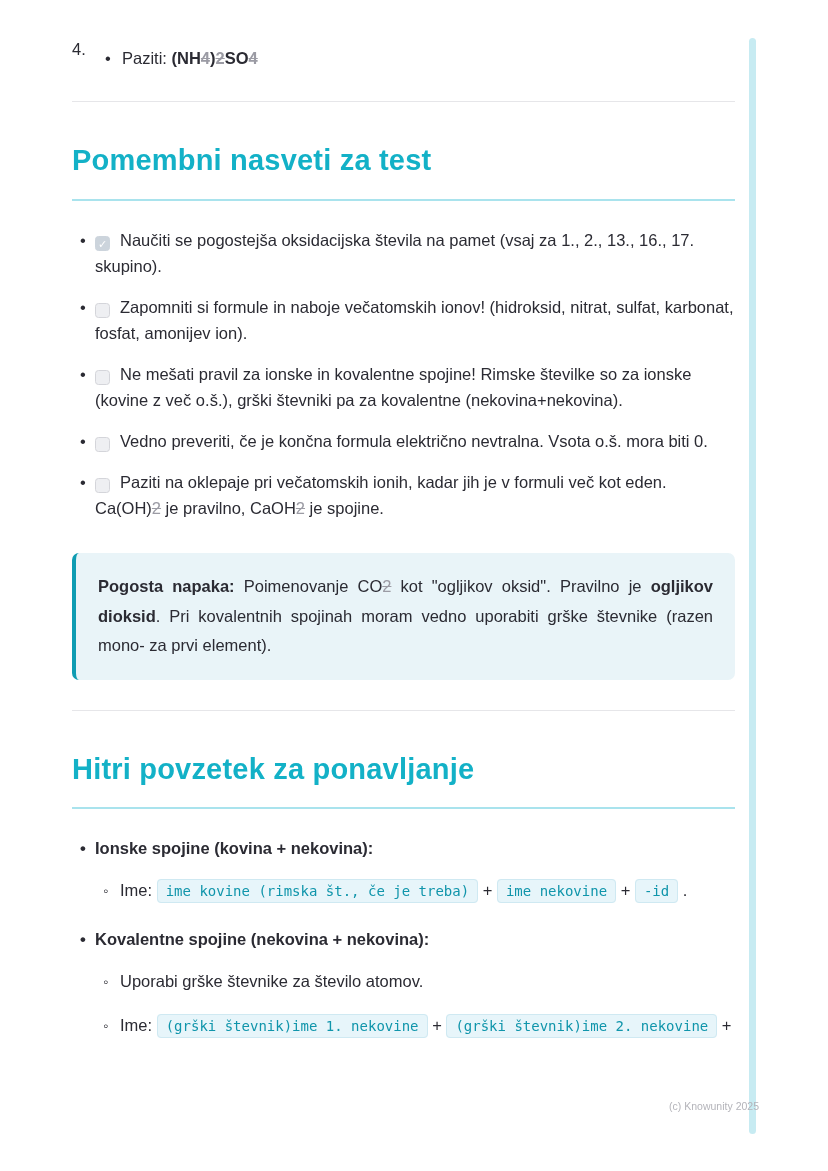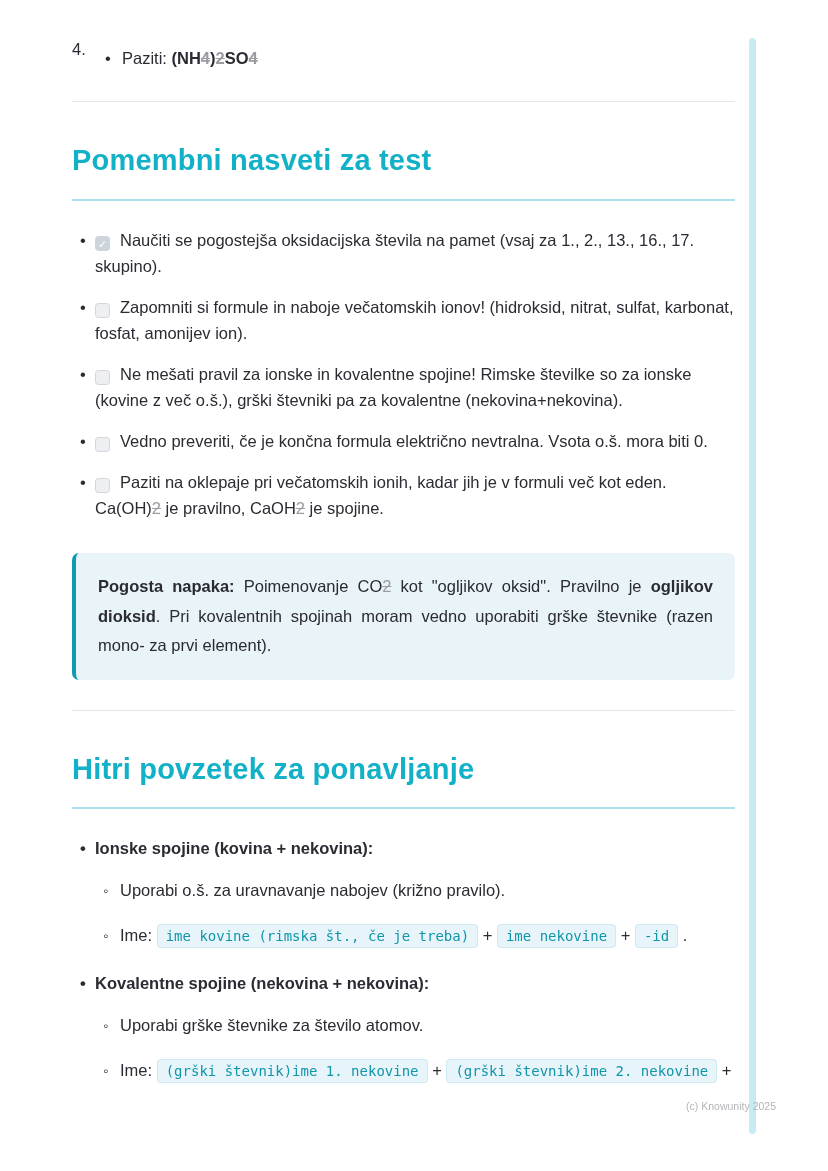--- a/index.html
+++ b/index.html
@@ -69,21 +69,21 @@
     box-decoration-break:clone; -webkit-box-decoration-break:clone;
   }
 
   
   .edge-bar {
     position:absolute; right:72px; top:38px; width:7px; height:1096px;
     background:var(--scrollbar); border-radius:4px;
   }
 
   .footer-note {
-    position:absolute; right:52px; top:1100px;
+    position:absolute; right:69px; top:1100px;
     font-size:10.5px; color:var(--footer_text);
   }
 </style>
 </head>
 <body>
 
 <div class="page">
   <div class="content">
 
     <div class="num-item">
@@ -112,21 +112,20 @@
     </div>
 
     <hr class="divider">
 
     <h2 class="section-title">Hitri povzetek za ponavljanje</h2>
 
     <ul id="summary" class="summary">
         <li class="sum-item">
           <p class="sum-title"><span class="seg-bold">Ionske spojine (kovina + nekovina):</span></p>
           <ul class="circle-list">
-            <li><span class="seg-normal">Uporabi o.š. za uravnavanje nabojev (križno pravilo).</span></li>
             <li><span class="seg-normal">Ime: </span><span class="seg-code">ime kovine (rimska št., če je treba)</span><span class="seg-normal"> + </span><span class="seg-code">ime nekovine</span><span class="seg-normal"> + </span><span class="seg-code">-id</span><span class="seg-normal"> .</span></li>
           </ul>
         </li>
         <li class="sum-item">
           <p class="sum-title"><span class="seg-bold">Kovalentne spojine (nekovina + nekovina):</span></p>
           <ul class="circle-list">
             <li><span class="seg-normal">Uporabi grške števnike za število atomov.</span></li>
             <li><span class="seg-normal">Ime: </span><span class="seg-code">(grški števnik)ime 1. nekovine</span><span class="seg-normal"> + </span><span class="seg-code">(grški števnik)ime 2. nekovine</span><span class="seg-normal"> + </span></li>
           </ul>
         </li>

